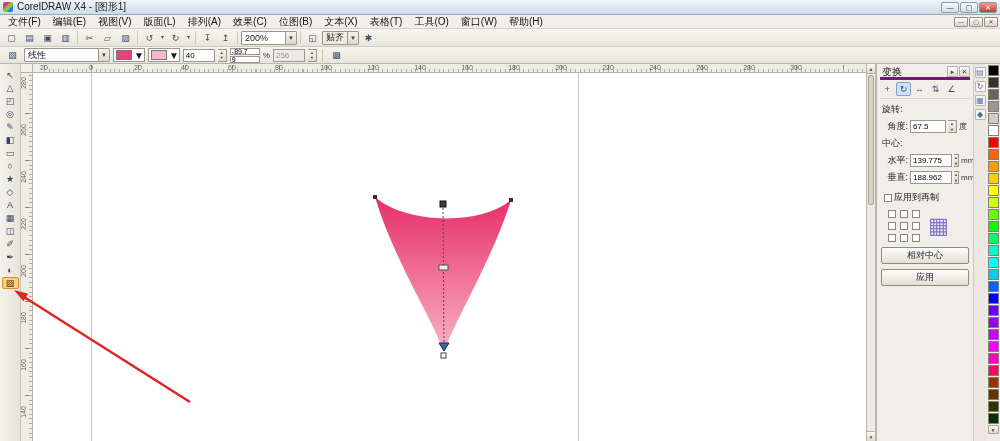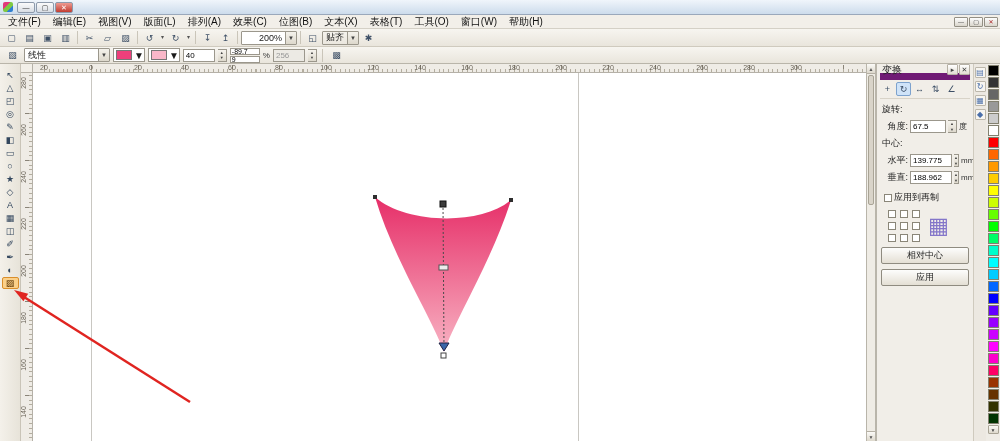--- a/index.html
+++ b/index.html
@@ -65,21 +65,21 @@
 
   
   #vscroll{position:absolute;left:866px;top:64px;width:10px;height:377px;background:#efece5;border-left:1px solid #b9b5aa;border-right:1px solid #b9b5aa;}
   .scrollarrow{width:100%;height:10px;font-size:5px;line-height:10px;text-align:center;color:#555;background:linear-gradient(#fbfaf7,#ddd8cc);border-bottom:1px solid #b6b1a5;}
   .scrollarrow.bottom{position:absolute;bottom:0;border-top:1px solid #b6b1a5;border-bottom:none;}
   #vthumb{position:absolute;left:1px;top:11px;width:6px;height:130px;background:#d9d4c9;border:1px solid #a9a496;border-radius:2px;}
 
   
   #docker{position:absolute;left:876px;top:64px;width:110px;height:377px;background:#f1eee8;border-left:1px solid #b9b5aa;}
   #docker-inner{position:absolute;left:0;top:0;right:13px;bottom:0;padding:2px 3px;}
-  #docker-header{display:flex;align-items:center;height:14px;border-bottom:7px solid #701a75;justify-content:center;}
+  #docker-header{display:flex;align-items:center;height:14px;border-bottom:3px solid #701a75;justify-content:center;}
   #docker-title{flex:1;font-size:10px;color:#222;padding-left:2px;}
   .dhbtn{width:11px;height:11px;font-size:7px;line-height:10px;text-align:center;color:#444;border:1px solid #b5b0a4;background:linear-gradient(#fff,#e2ddd2);border-radius:1px;margin-left:1px;}
   #transform-tabs{display:flex;gap:1px;padding:2px 0;border-bottom:1px solid #d8d3c8;}
   .dtab{width:15px;height:14px;display:flex;align-items:center;justify-content:center;font-size:9px;color:#3d4f66;border:1px solid transparent;border-radius:2px;}
   .dtab.active{background:#cfe3f8;border-color:#7da2cd;}
   .drow{display:flex;align-items:center;margin-top:4px;gap:2px;}
   .dlabel{width:28px;text-align:right;font-size:9px;color:#222;flex:0 0 auto;}
   .dinput{height:13px;border:1px solid #9b978c;background:#fff;font-size:8px;padding:0 2px;}
   #section-label{margin-top:4px;font-size:9px;color:#222;padding-left:2px;}
   .dspin{display:inline-flex;flex-direction:column;width:9px;height:13px;border:1px solid #9b978c;border-left:none;background:linear-gradient(#f6f4ee,#ded9cd);}
@@ -103,20 +103,21 @@
   #shape-svg{position:absolute;left:0;top:0;pointer-events:none;}
   #arrow-svg{position:absolute;left:0;top:0;width:1000px;height:441px;pointer-events:none;z-index:60;}
 </style>
 </head>
 <body>
 
 <div id="app">
 
   <div id="titlebar">
     <div id="app-icon"></div>
+    <div id="title-text">CorelDRAW X4 - [图形1]</div>
     <div class="winbtns">
       <div class="winbtn">—</div>
       <div class="winbtn">▢</div>
       <div class="winbtn close">✕</div>
     </div>
   </div>
 
   <div id="menubar">
     <div id="menu-list">
         <span class="menu-item">文件(F)</span>
@@ -153,21 +154,21 @@
         <div class="tbtn">↺</div>
         <div class="tcaret">▾</div>
         <div class="tbtn">↻</div>
         <div class="tcaret">▾</div>
         <div class="sep"></div>
         <div class="tbtn">↧</div>
         <div class="tbtn">↥</div>
         <div class="sep"></div>
       </div>
     <div class="combo" style="width:56px;">
-      <span class="cval" style="flex:1;text-align:right;">200%</span>
+      <span class="cval" style="flex:1;">200%</span>
       <span class="carrow">▼</span>
     </div>
     <div class="sep"></div>
     <div class="tbtn">◱</div>
     <div class="combo" style="background:transparent;border-color:#b3ae a1;">
       <span class="cval">贴齐</span>
       <span class="carrow">▼</span>
     </div>
     <div class="tbtn">✱</div>
   </div>

